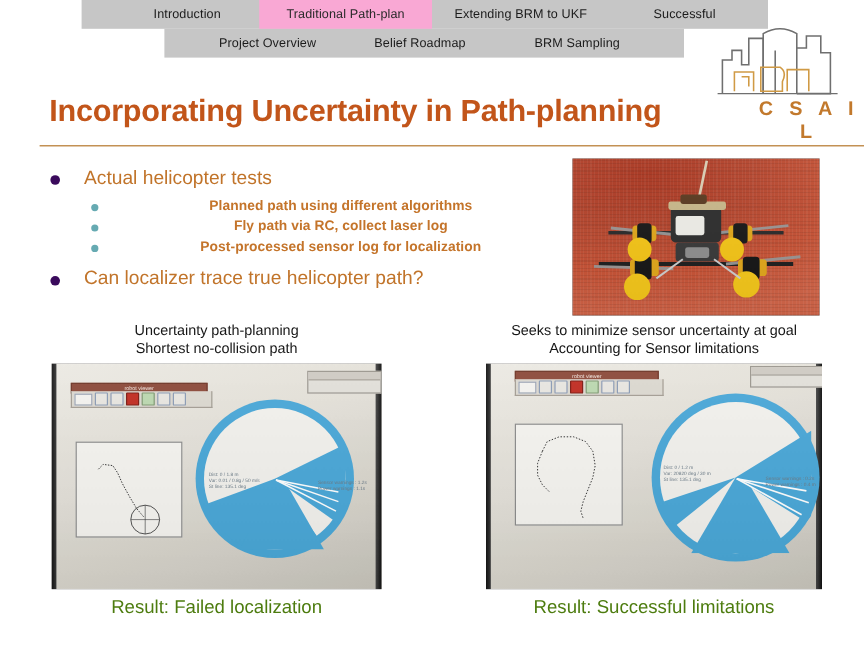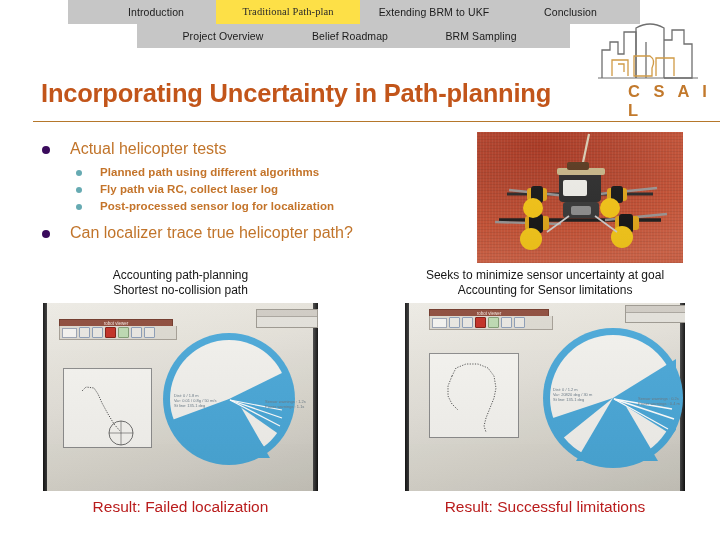--- a/index.html
+++ b/index.html
@@ -38,32 +38,32 @@
     top: 0;
     height: 24px;
     line-height: 24px;
     font-size: 10.5px;
     color: #1b1b1b;
     text-align: center;
     white-space: nowrap;
     letter-spacing: 0.1px;
   }
   .nav-item.active {
-    background: #fde047;
+    background: #f9a8d4;
     color: #2a2a2a;
-    font-family: Liberation Serif, serif;
   }
 
   
   #csail-logo {
     position: absolute;
     left: 594px;
     top: 20px;
     width: 126px;
     height: 90px;
+    text-align: center;
   }
   #csail-buildings {
     position: absolute;
     left: 0;
     top: 0;
     width: 110px;
     height: 62px;
   }
   #csail-wordmark {
     position: absolute;
@@ -136,21 +136,21 @@
   .b2::before {
     content: "";
     position: absolute;
     left: 38px;
     top: 6px;
     width: 6px;
     height: 6px;
     border-radius: 50%;
     background: #66aab2;
   }
-  #sub-list { margin-top: 2px; margin-bottom: 5px; }
+  #sub-list { margin-top: 2px; margin-bottom: 5px; text-align: center; }
 
   
   .photo {
     position: absolute;
     overflow: hidden;
     background: #7a7a7a;
   }
   #heli-photo {
     left: 477px;
     top: 132px;
@@ -287,37 +287,37 @@
     text-align: center;
     line-height: 15px;
     white-space: nowrap;
   }
   #cap-left-top  { left: 43px;  top: 268px; width: 275px; }
   #cap-right-top { left: 380px; top: 268px; width: 330px; }
 
   .result-caption {
     position: absolute;
     font-size: 15.5px;
-    color: #b91c1c;
+    color: #4d7c0f;
     text-align: center;
     white-space: nowrap;
   }
   #cap-left-bottom  { left: 43px;  top: 498px; width: 275px; }
   #cap-right-bottom { left: 405px; top: 498px; width: 280px; }
 </style>
 </head>
 <body>
 
 <div id="nav-row-1"></div>
 <div id="nav-row-2"></div>
 
 <div class="nav-item" style="left:96px; width:120px;">Introduction</div>
 <div class="nav-item active" style="left:216px; width:144px;">Traditional Path-plan</div>
 <div class="nav-item" style="left:360px; width:148px;">Extending BRM to UKF</div>
-<div class="nav-item" style="left:518px; width:105px;">Conclusion</div>
+<div class="nav-item" style="left:518px; width:105px;">Successful</div>
 
 <div class="nav-item" style="left:157px; top:24px; width:132px;">Project Overview</div>
 <div class="nav-item" style="left:289px; top:24px; width:122px;text-align:center;">Belief Roadmap</div>
 <div class="nav-item" style="left:421px; top:24px; width:120px;">BRM Sampling</div>
 
 <div id="csail-logo">
   <svg id="csail-buildings" viewBox="0 0 110 62">
     <g fill="none" stroke="#6f6f6f" stroke-width="1.3">
       <path d="M8 58 L8 30 L16 30 L16 22 L24 22 L24 34 L30 34 L30 12 L42 12 L42 58"></path>
       <path d="M42 58 L42 8 Q56 0 70 8 L70 58"></path>
@@ -389,21 +389,21 @@
 
     <g stroke="#cfcfcf" stroke-width="1.6">
       <line x1="92" y1="84" x2="70" y2="100"></line>
       <line x1="118" y1="84" x2="140" y2="100"></line>
     </g>
   </svg>
   <div class="photo-blur"></div>
 </div>
 
 <div class="caption" id="cap-left-top">
-  <div>Accounting path-planning</div>
+  <div>Uncertainty path-planning</div>
   <div>Shortest no-collision path</div>
 </div>
 <div class="caption" id="cap-right-top">
   <div>Seeks to minimize sensor uncertainty at goal</div>
   <div>Accounting for Sensor limitations</div>
 </div>
 
 <div class="photo" id="left-photo">
   <div class="screenshot-bg"></div>
   <div class="screen-dark-edge-l"></div>

